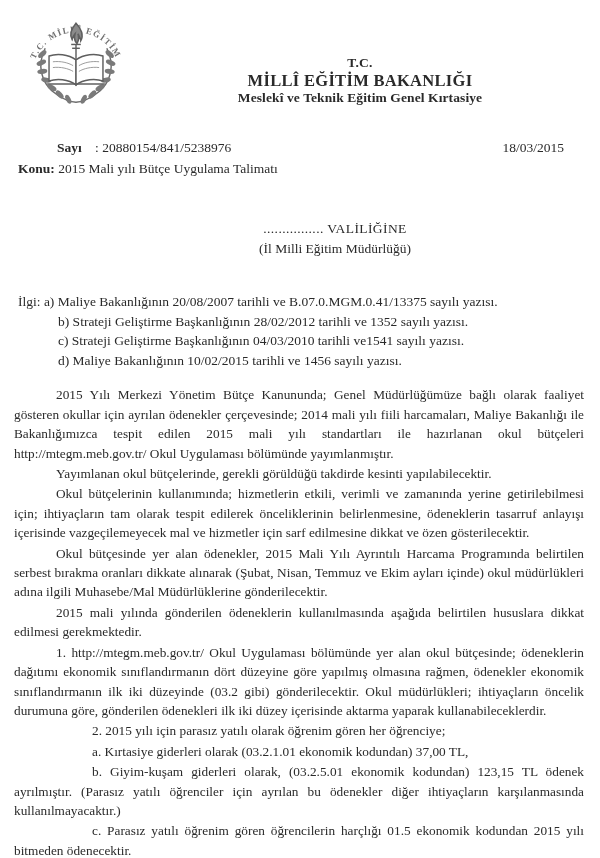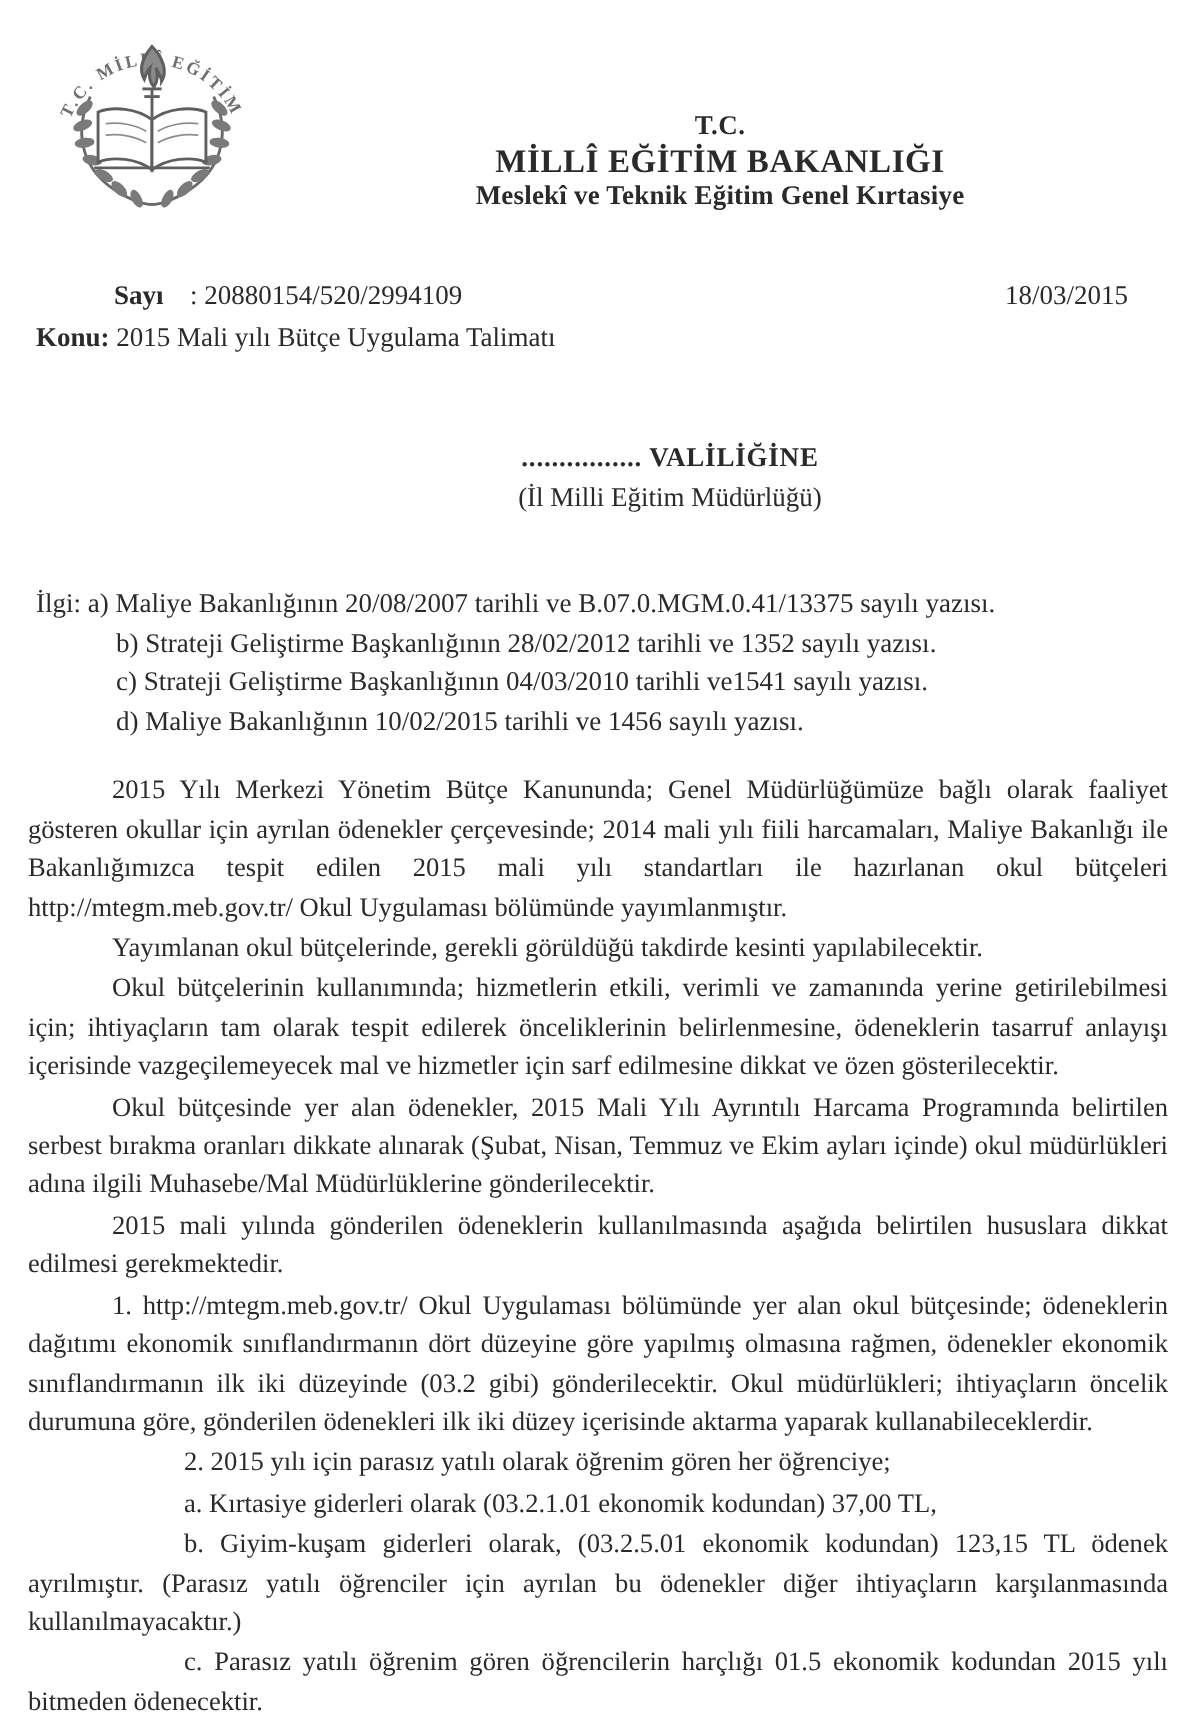--- a/index.html
+++ b/index.html
@@ -93,21 +93,21 @@
   }
 
   
   .address {
     margin-top: 40px;
     text-align: center;
     font-size: 13.5px;
     line-height: 1.5;
     padding-left: 70px;
   }
-  .address-line1 { letter-spacing: 0.4px; font-weight: bold; }
+  .address-line1 { letter-spacing: 0.4px; }
   .address-line2 { }
 
   
   .ilgi {
     margin-top: 32px;
     padding-left: 18px;
     padding-right: 2px;
     font-size: 13.5px;
     line-height: 1.48;
   }
@@ -205,21 +205,21 @@
 
     <div class="header-titles">
       <div class="title-tc">T.C.</div>
       <div class="title-ministry">MİLLÎ EĞİTİM BAKANLIĞI</div>
       <div class="title-dept">Meslekî ve Teknik Eğitim Genel Kırtasiye</div>
     </div>
   </div>
 
   <div class="meta">
     <div class="meta-row">
-      <span class="meta-label sayi">Sayı</span><span class="meta-value">: </span><span class="meta-value">20880154/520/2994109</span>
+      <span class="meta-label sayi">Sayı</span><span class="meta-value">: </span><span class="meta-value">20880154/841/5238976</span>
       <span class="meta-date">18/03/2015</span>
     </div>
     <div class="meta-row">
       <span class="meta-label">Konu:</span><span class="meta-value"> 2015 Mali yılı Bütçe Uygulama Talimatı</span>
     </div>
   </div>
 
   <div class="address">
     <div class="address-line1">................ VALİLİĞİNE</div>
     <div class="address-line2">(İl Milli Eğitim Müdürlüğü)</div>

